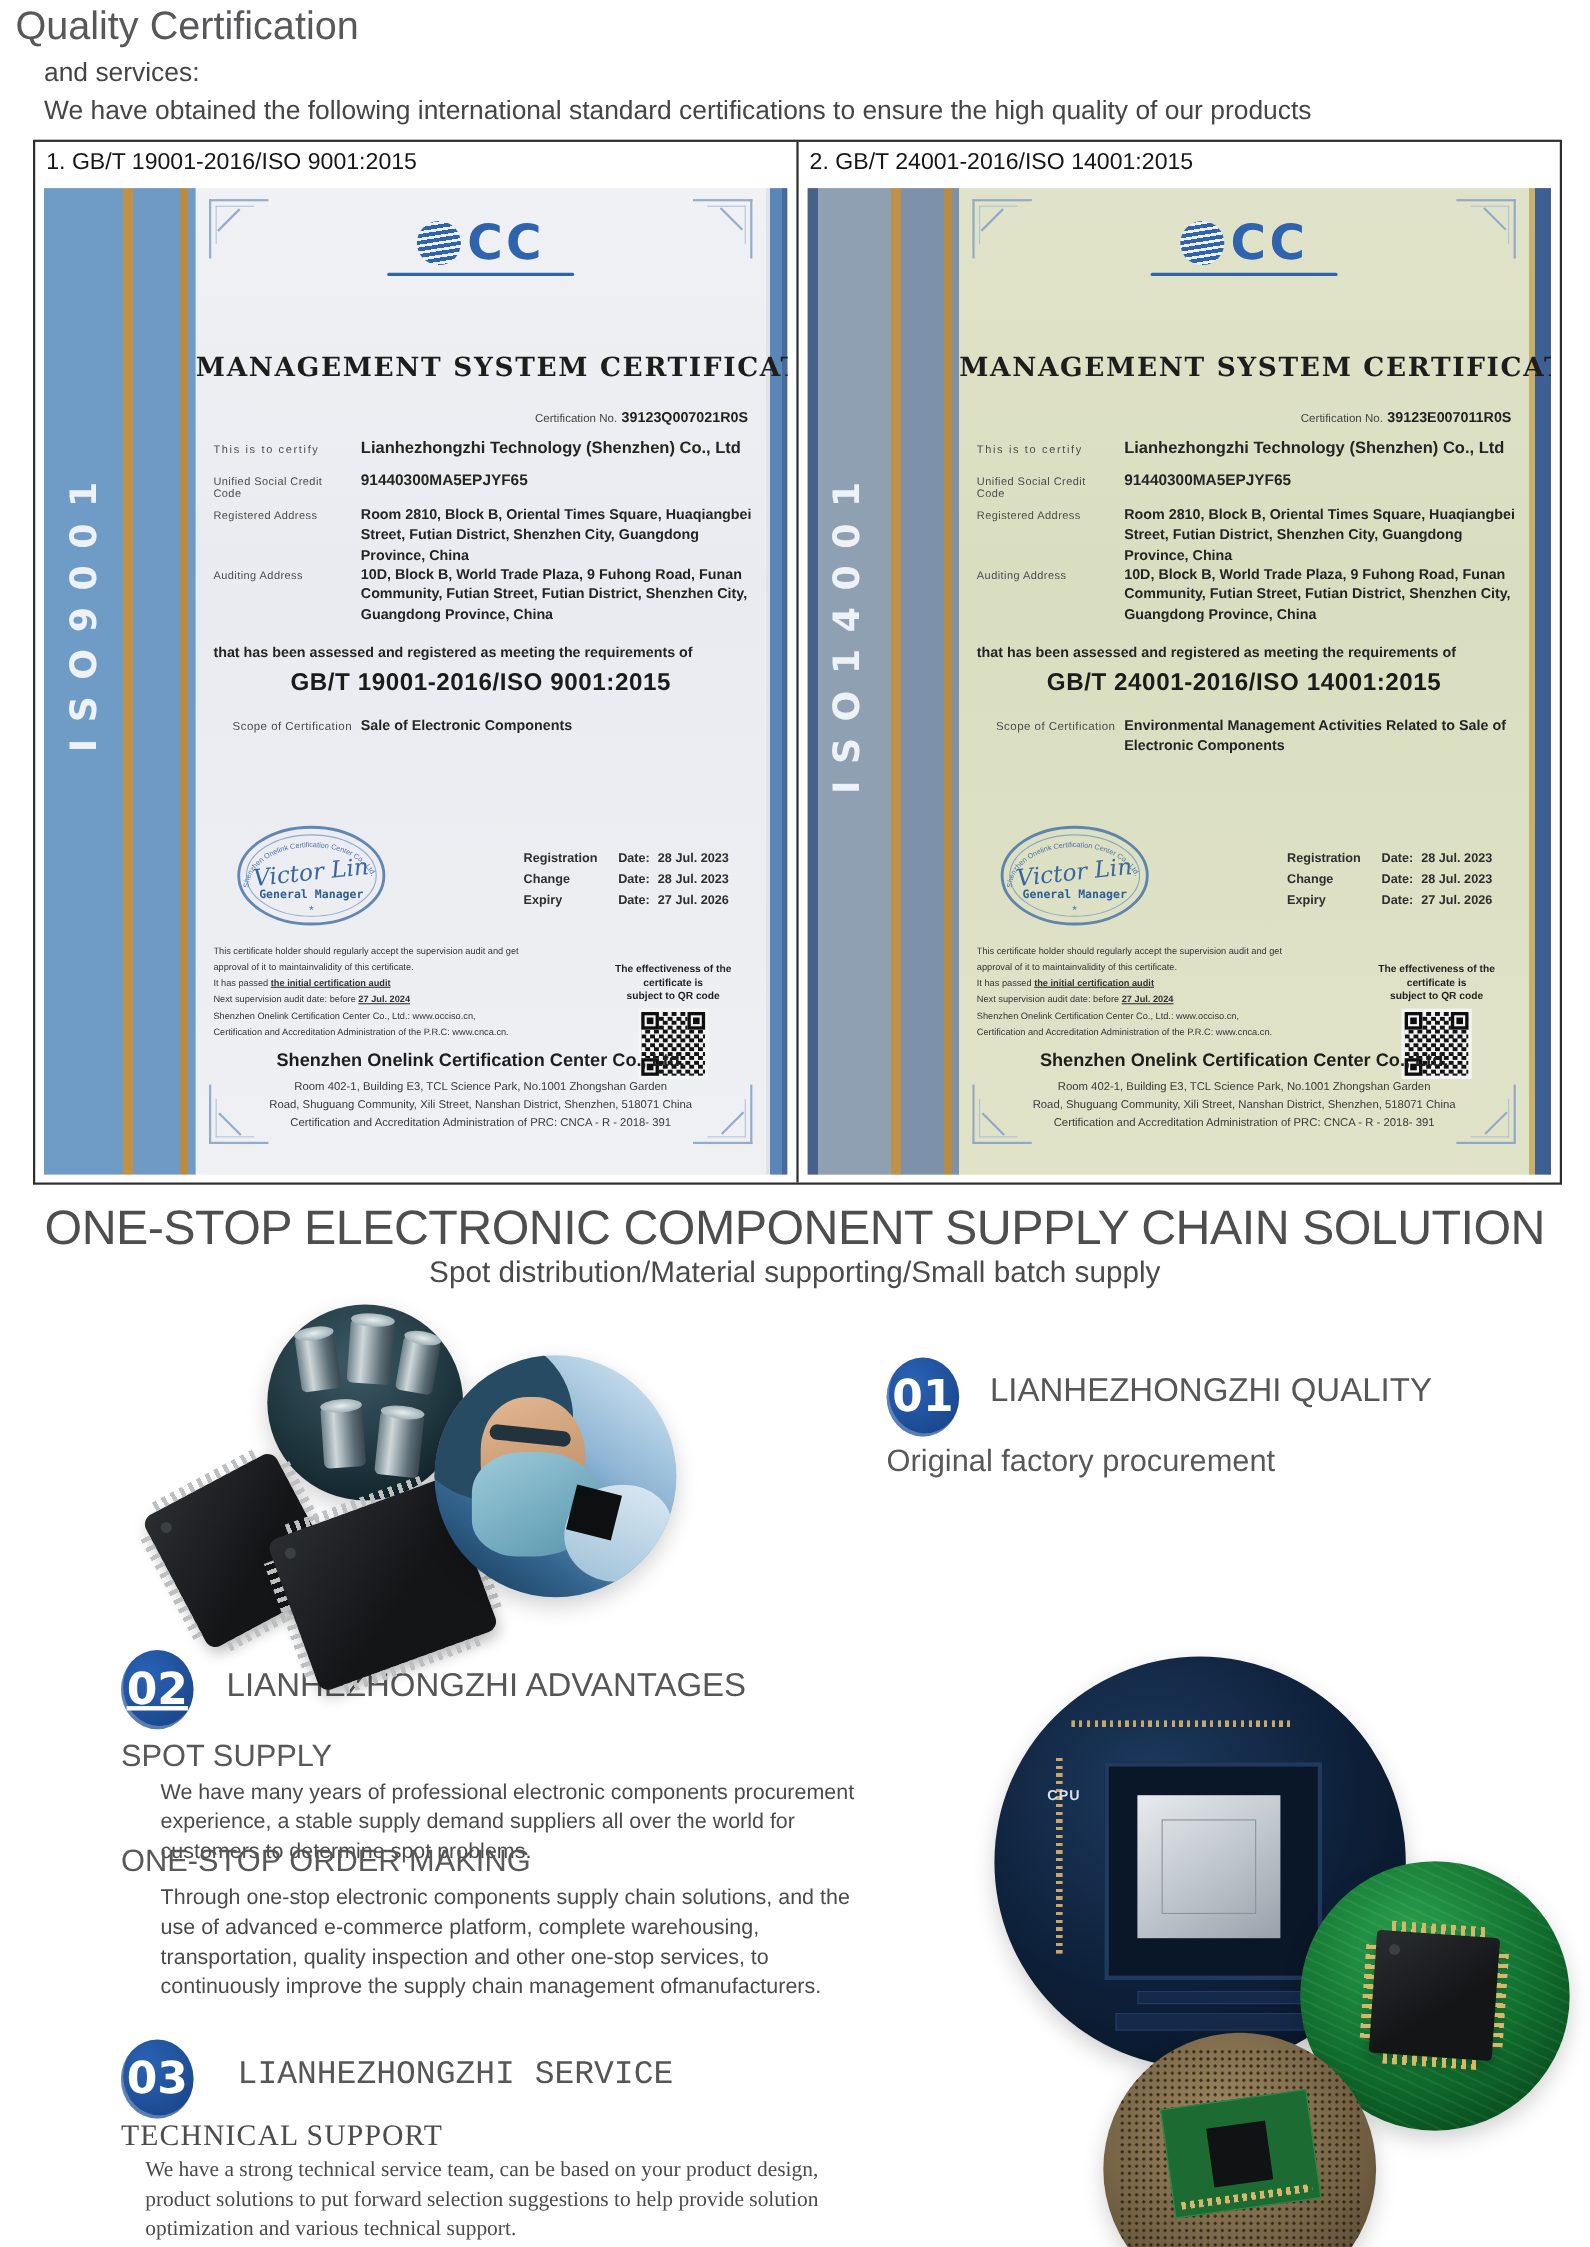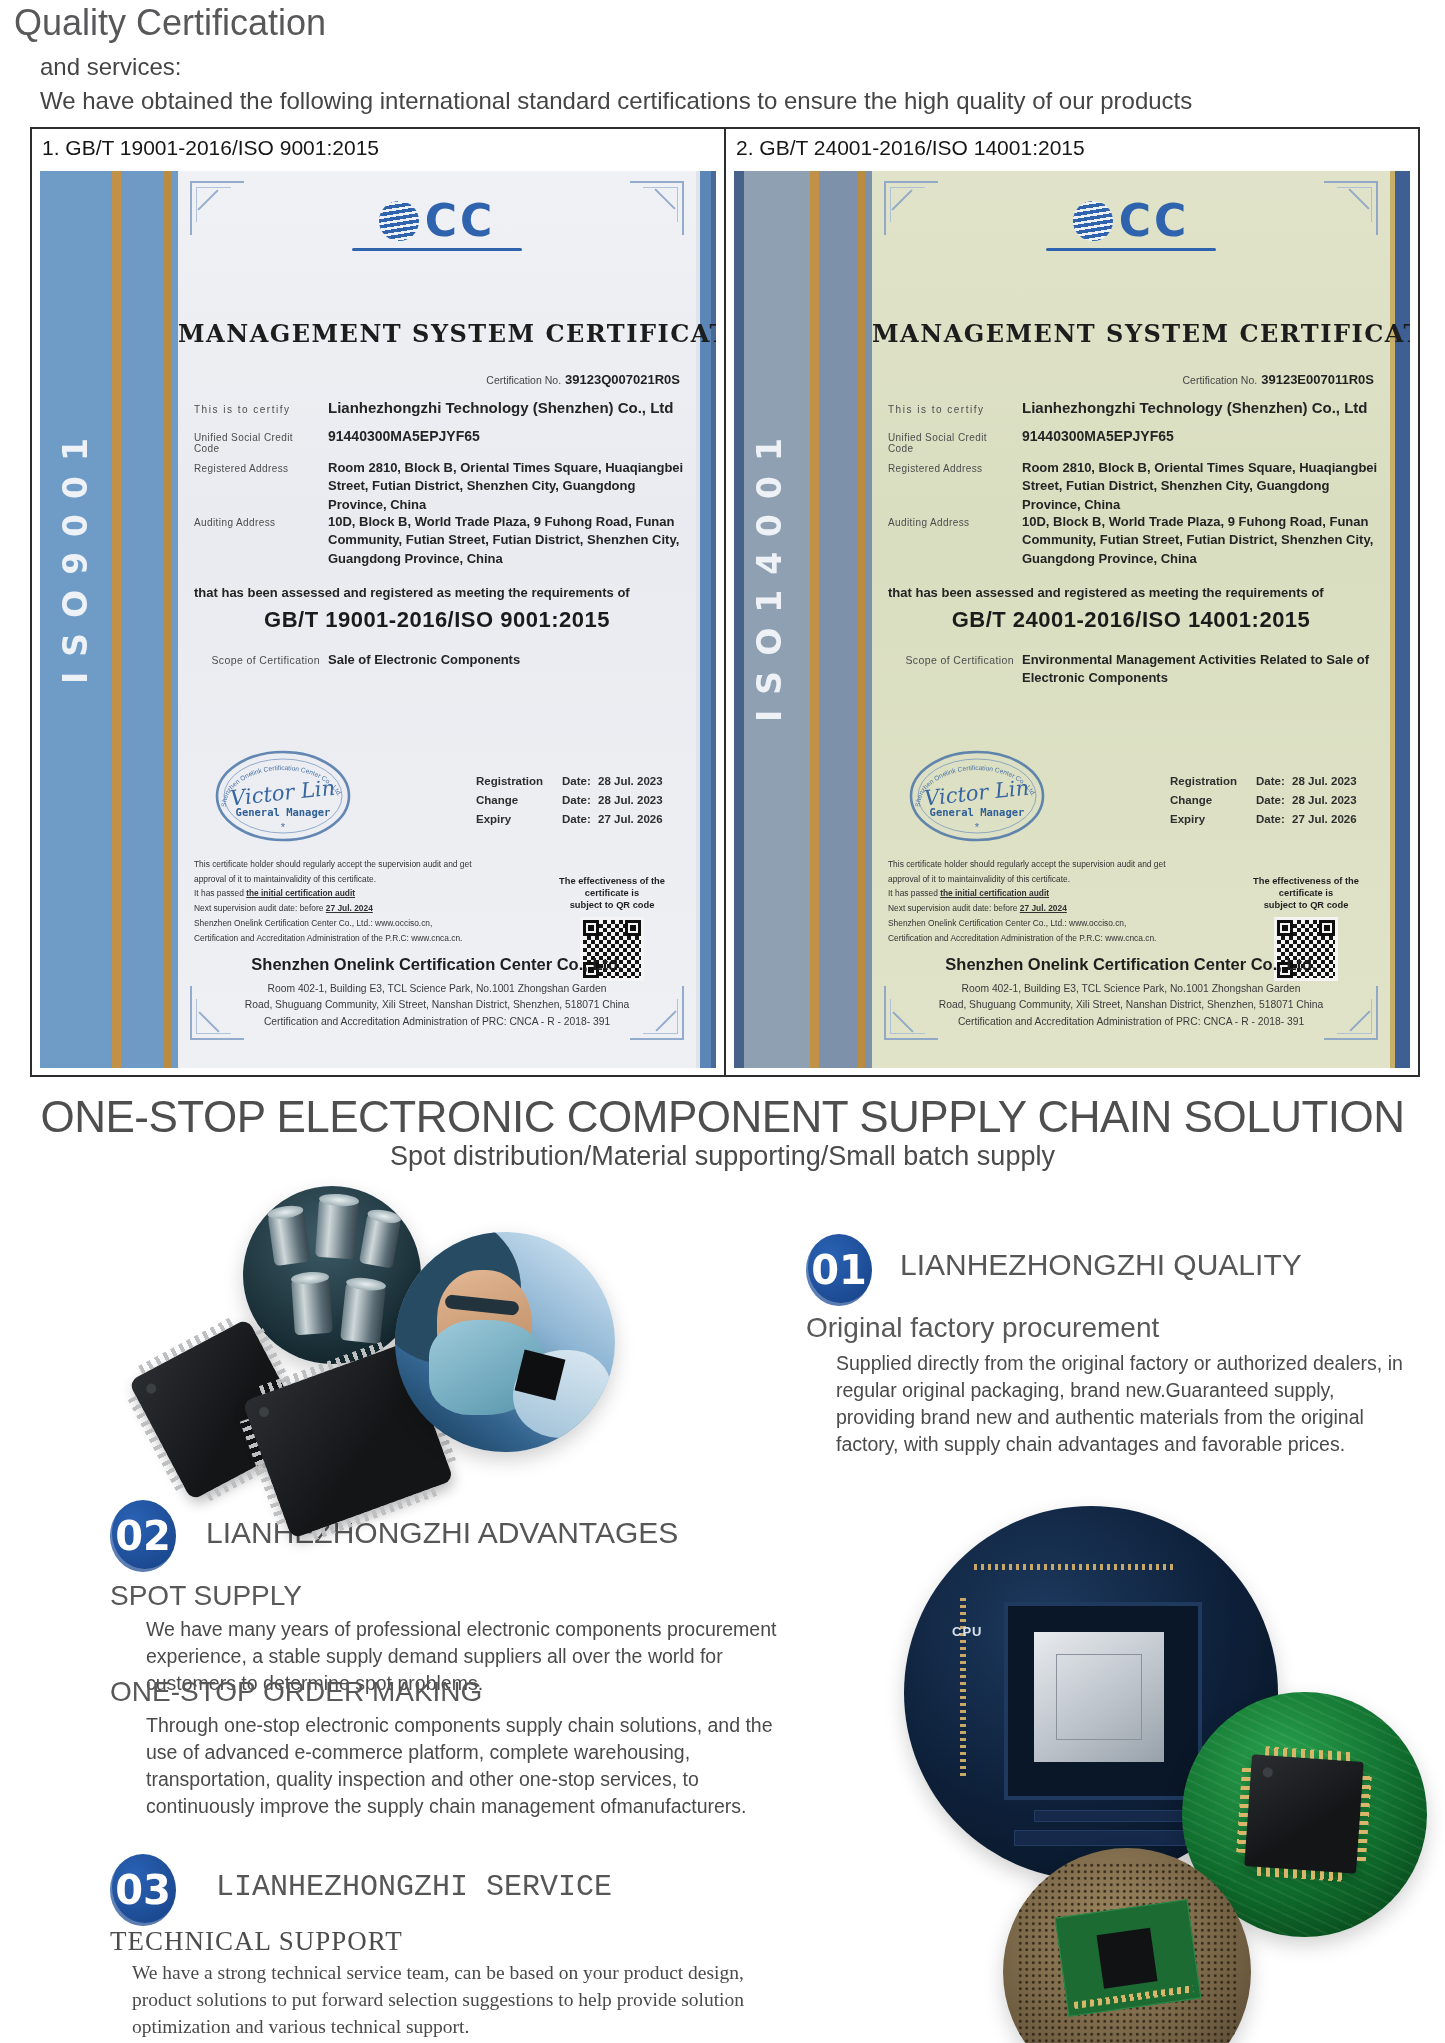--- a/index.html
+++ b/index.html
@@ -106,21 +106,21 @@
          background:radial-gradient(circle at 35% 30%,#2a62b4,#1c4a92 72%);
          color:#fff;display:flex;align-items:center;justify-content:center;
          font-size:40px;font-weight:bold;font-family:"DejaVu Sans",sans-serif;
          box-shadow:inset 2px -3px 0 rgba(255,255,255,.28);}
   .sec-title{position:absolute;font-size:30px;color:#565656;}
   .sec-sub{position:absolute;font-size:28px;color:#585858;}
   .sec-body{position:absolute;font-size:19.5px;color:#4a4a4a;line-height:1.38;}
   .serify{font-family:"Liberation Serif",serif;}
   #sec1-badge{left:806px;top:1234px;} #sec1-title{left:900px;top:1248px;}
   #sec1-sub{left:806px;top:1312px;}   #sec1-body{left:836px;top:1350px;width:568px;}
-  #sec2-badge{left:110px;top:1500px;} #sec2-title{left:206px;top:1516px;}
+  #sec2-badge{left:110px;top:1500px;text-decoration:underline;} #sec2-title{left:206px;top:1516px;}
   #sec2-sub1{left:110px;top:1580px;}  #sec2-body1{left:146px;top:1616px;width:640px;}
   #sec2-sub2{left:110px;top:1676px;}  #sec2-body2{left:146px;top:1712px;width:652px;}
   #sec3-badge{left:110px;top:1854px;} #sec3-title{left:216px;top:1870px;font-family:Liberation Mono, monospace;}
   #sec3-sub{left:110px;top:1926px;font-size:27px;letter-spacing:1px;color:#4c4c4c;}
   #sec3-body{left:132px;top:1960px;width:652px;}
 
   
   .circle{position:absolute;border-radius:50%;overflow:hidden;box-shadow:0 8px 20px rgba(0,0,0,.18);}
   
   .ph-caps{left:243px;top:1186px;width:178px;height:178px;z-index:1;
@@ -442,21 +442,20 @@
     <i class="eng-face"></i>
     <i class="eng-eyes"></i>
     <i class="eng-mask"></i>
     <i class="eng-hand"></i>
     <i class="eng-chip"></i>
   </div>
 
   <div class="badge" id="sec1-badge">01</div>
   <div class="sec-title" id="sec1-title">LIANHEZHONGZHI QUALITY</div>
   <div class="sec-sub" id="sec1-sub">Original factory procurement</div>
-  <div class="sec-body" id="sec1-body">Supplied directly from the original factory or authorized dealers, in regular original packaging, brand new.Guaranteed supply, providing brand new and authentic materials from the original factory, with supply chain advantages and favorable prices.</div>
 
   <div class="badge" id="sec2-badge">02</div>
   <div class="sec-title" id="sec2-title">LIANHEZHONGZHI ADVANTAGES</div>
   <div class="sec-sub" id="sec2-sub1">SPOT SUPPLY</div>
   <div class="sec-body" id="sec2-body1">We have many years of professional electronic components procurement experience, a stable supply demand suppliers all over the world for customers to determine spot problems.</div>
   <div class="sec-sub" id="sec2-sub2">ONE-STOP ORDER MAKING</div>
   <div class="sec-body" id="sec2-body2">Through one-stop electronic components supply chain solutions, and the use of advanced e-commerce platform, complete warehousing, transportation, quality inspection and other one-stop services, to continuously improve the supply chain management ofmanufacturers.</div>
 
   <div class="badge" id="sec3-badge">03</div>
   <div class="sec-title" id="sec3-title">LIANHEZHONGZHI SERVICE</div>

